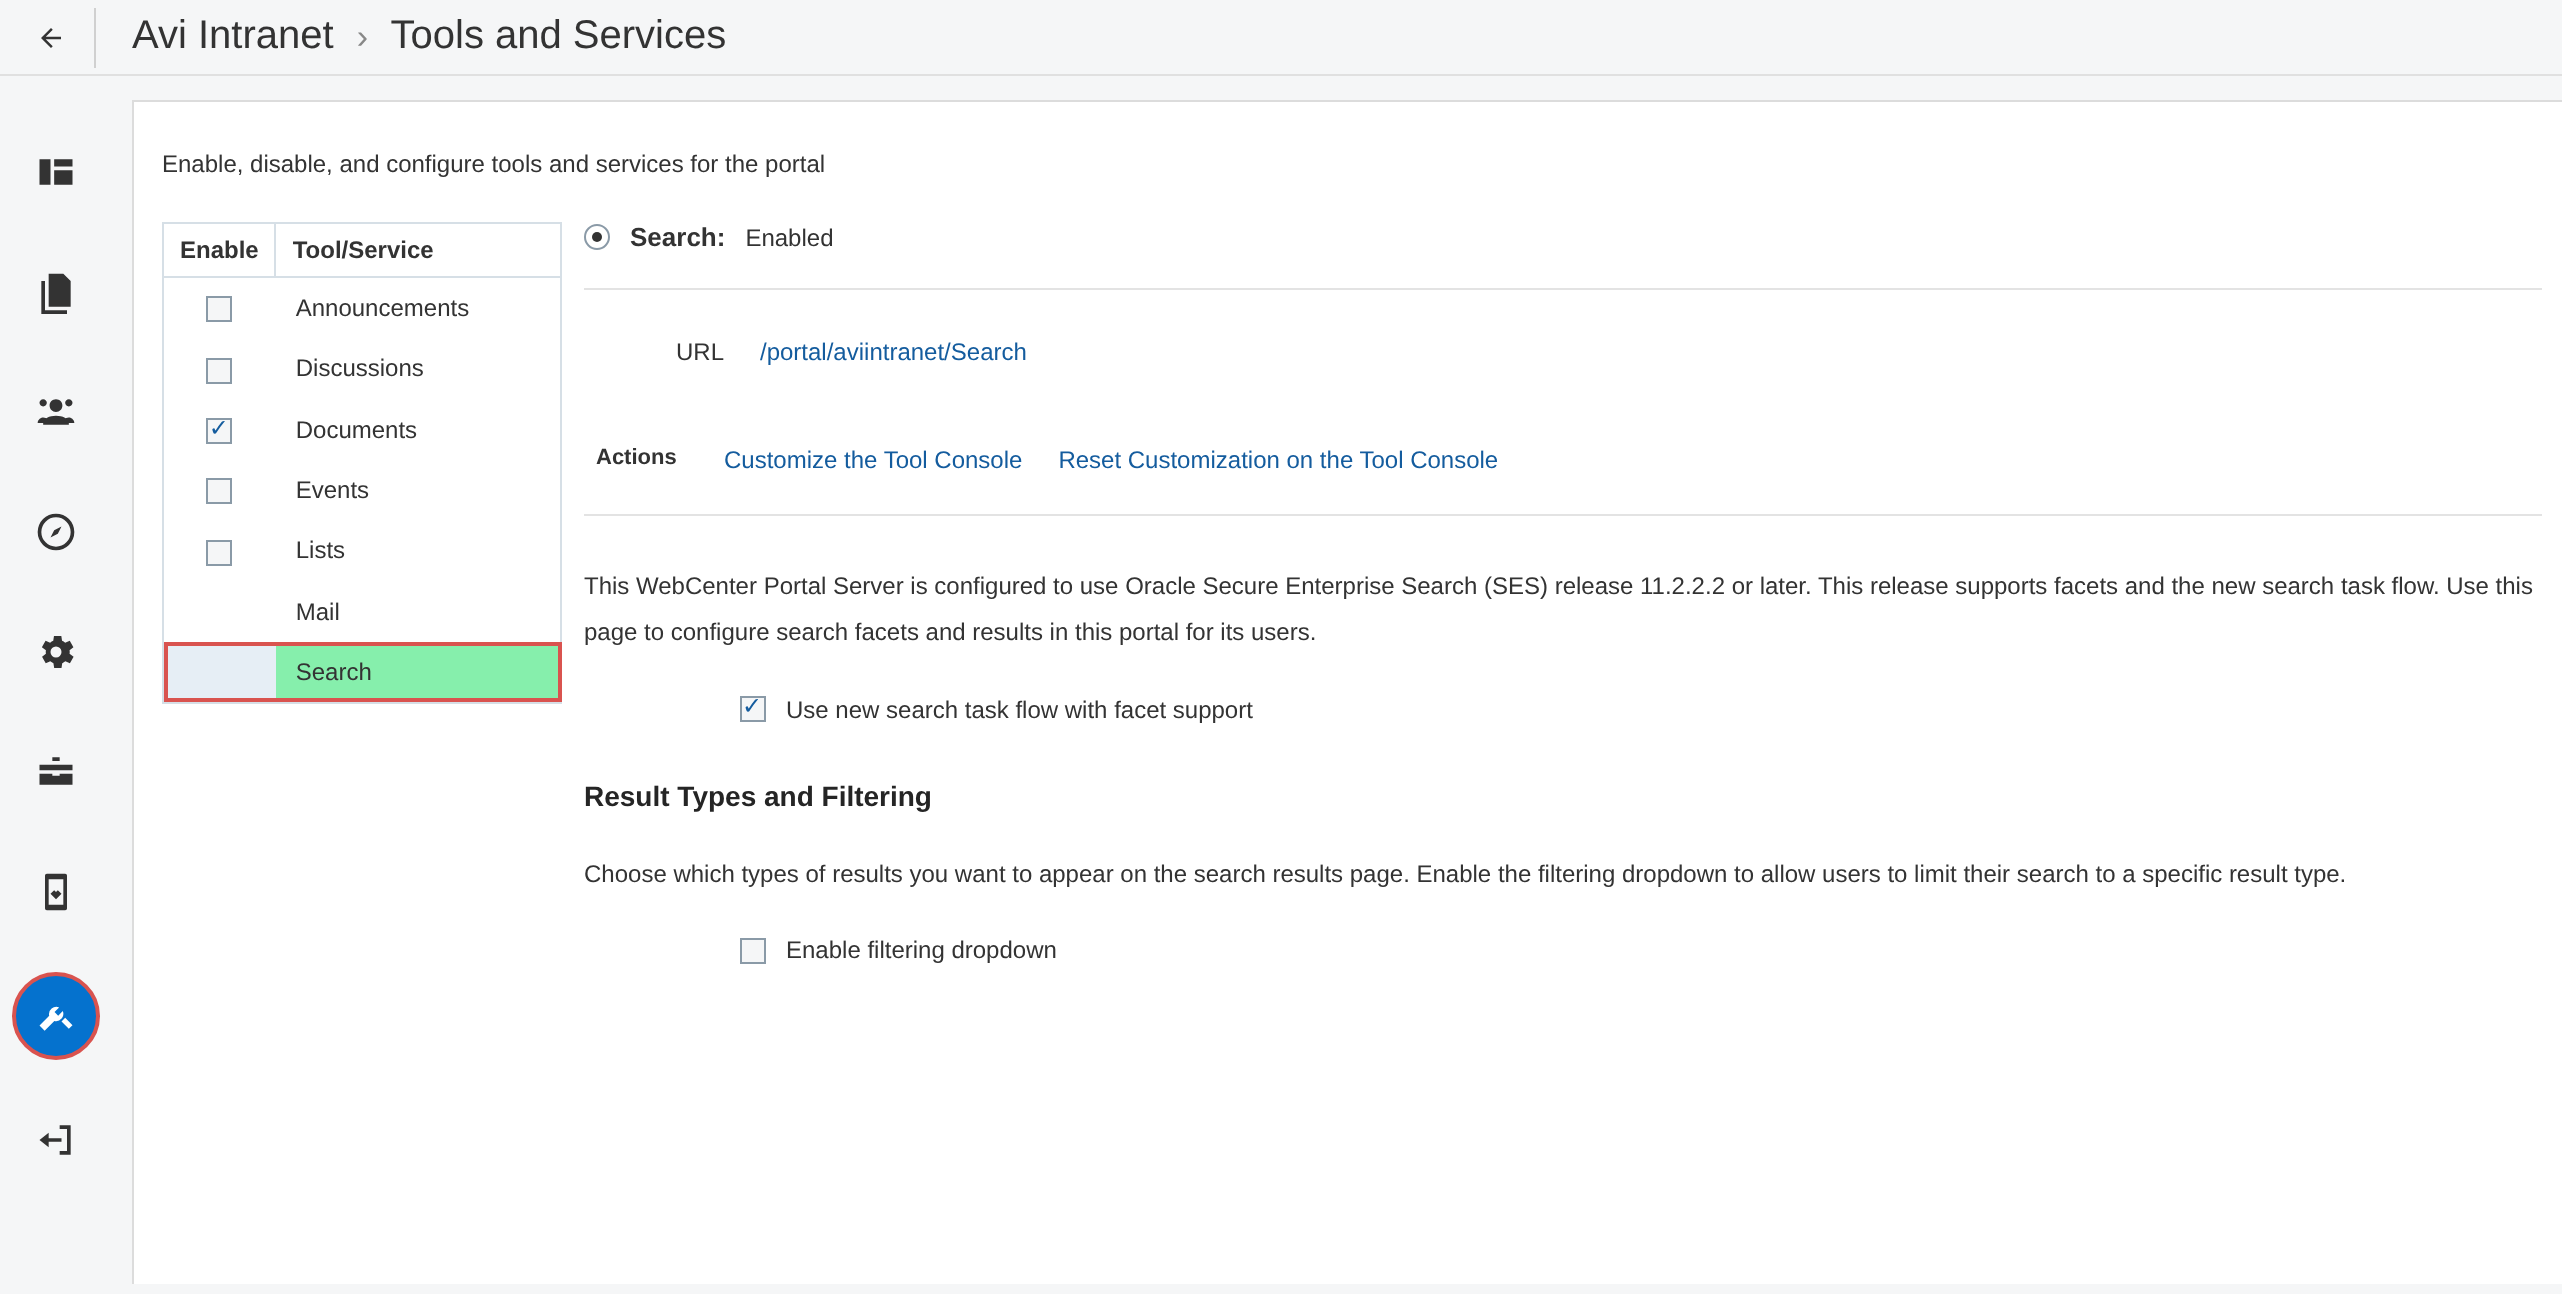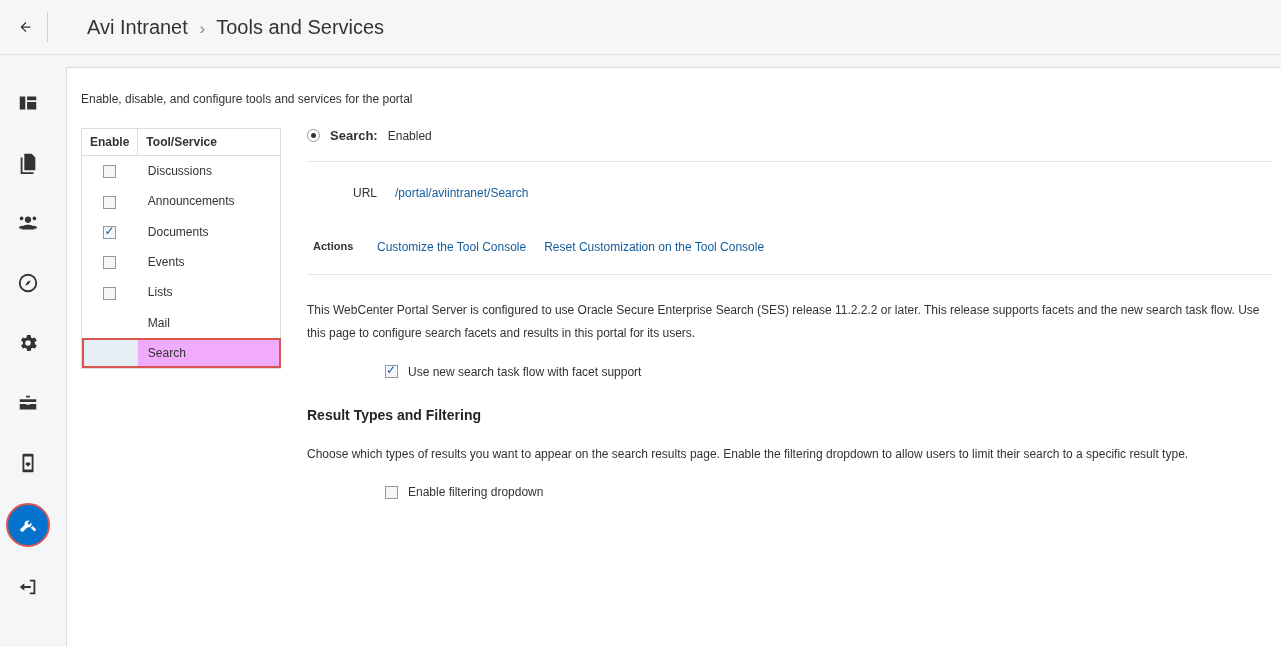--- a/index.html
+++ b/index.html
@@ -6,27 +6,26 @@
 body {
   font-family: Tahoma, Arial, sans-serif;
   font-size: 13px;
   color: #333;
   background: #f5f6f7;
   width: 1281px;
   height: 647px;
   overflow: hidden;
 }
 .header {
-  height: 55px;
+  height: 38px;
   background: #f5f6f7;
   border-bottom: 1px solid #e0e0e0;
   display: flex;
   align-items: center;
   padding-left: 18px;
-  gap: 21px;
 }
 .back-arrow {
   width: 30px;
   height: 30px;
   display: flex;
   align-items: center;
   justify-content: center;
   border-right: 1px solid #d0d0d0;
   padding-right: 14px;
   margin-right: 18px;
@@ -75,41 +74,41 @@
   margin-top: 12px;
   margin-left: 10px;
   padding: 24px 0 0 14px;
   overflow-y: auto;
 }
 .intro {
   font-size: 12px;
   color: #333;
   margin-bottom: 22px;
 }
-.main-flex { display: flex; gap: 26px; }
+.main-flex { display: flex; gap: 11px; }
 .tool-table {
   border: 1px solid #d6dfe6;
   width: 200px;
   border-collapse: collapse;
   font-size: 12px;
 }
 .tool-table th {
   background: #fff;
   border-bottom: 1px solid #d6dfe6;
   border-right: 1px solid #d6dfe6;
   padding: 6px 8px;
   text-align: left;
   font-weight: bold;
 }
 .tool-table td {
   padding: 8px 10px;
   border-right: 0;
 }
 .tool-table tr.selected {
-  background: #f0abfc;
+  background: #86efac;
   outline: 2px solid #d9534f;
   outline-offset: -2px;
 }
 .tool-table tr.selected td:first-child { outline: none; }
 .tool-table .cell-enable { width: 48px; text-align: center; }
 .tool-table a { color: #333; text-decoration: none; }
 .cbx {
   width: 13px; height: 13px;
   border: 1px solid #8a9aa7;
   background: #f5f6f7;
@@ -244,25 +243,25 @@
         <table class="tool-table">
           <thead>
             <tr>
               <th class="cell-enable">Enable</th>
               <th>Tool/Service</th>
             </tr>
           </thead>
           <tbody id="tool-rows">
               <tr>
                 <td class="cell-enable"><span class="cbx"></span></td>
+                <td><a href="#">Announcements</a></td>
+              </tr>
+              <tr>
+                <td class="cell-enable"><span class="cbx"></span></td>
                 <td><a href="#">Discussions</a></td>
-              </tr>
-              <tr>
-                <td class="cell-enable"><span class="cbx"></span></td>
-                <td><a href="#">Announcements</a></td>
               </tr>
               <tr>
                 <td class="cell-enable"><span class="cbx checked"></span></td>
                 <td><a href="#">Documents</a></td>
               </tr>
               <tr>
                 <td class="cell-enable"><span class="cbx"></span></td>
                 <td><a href="#">Events</a></td>
               </tr>
               <tr>

